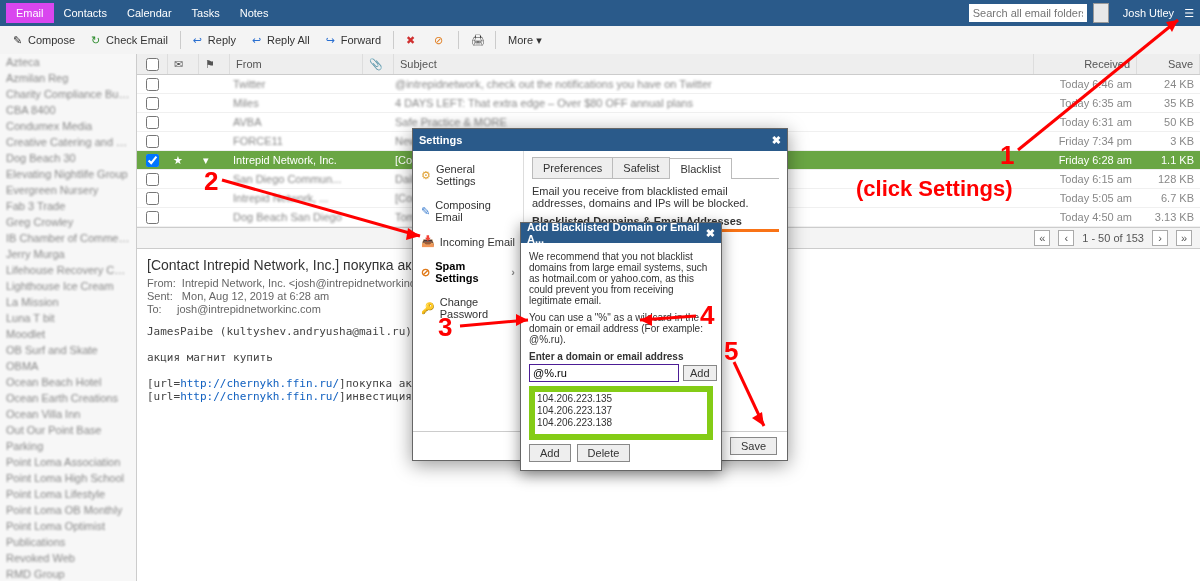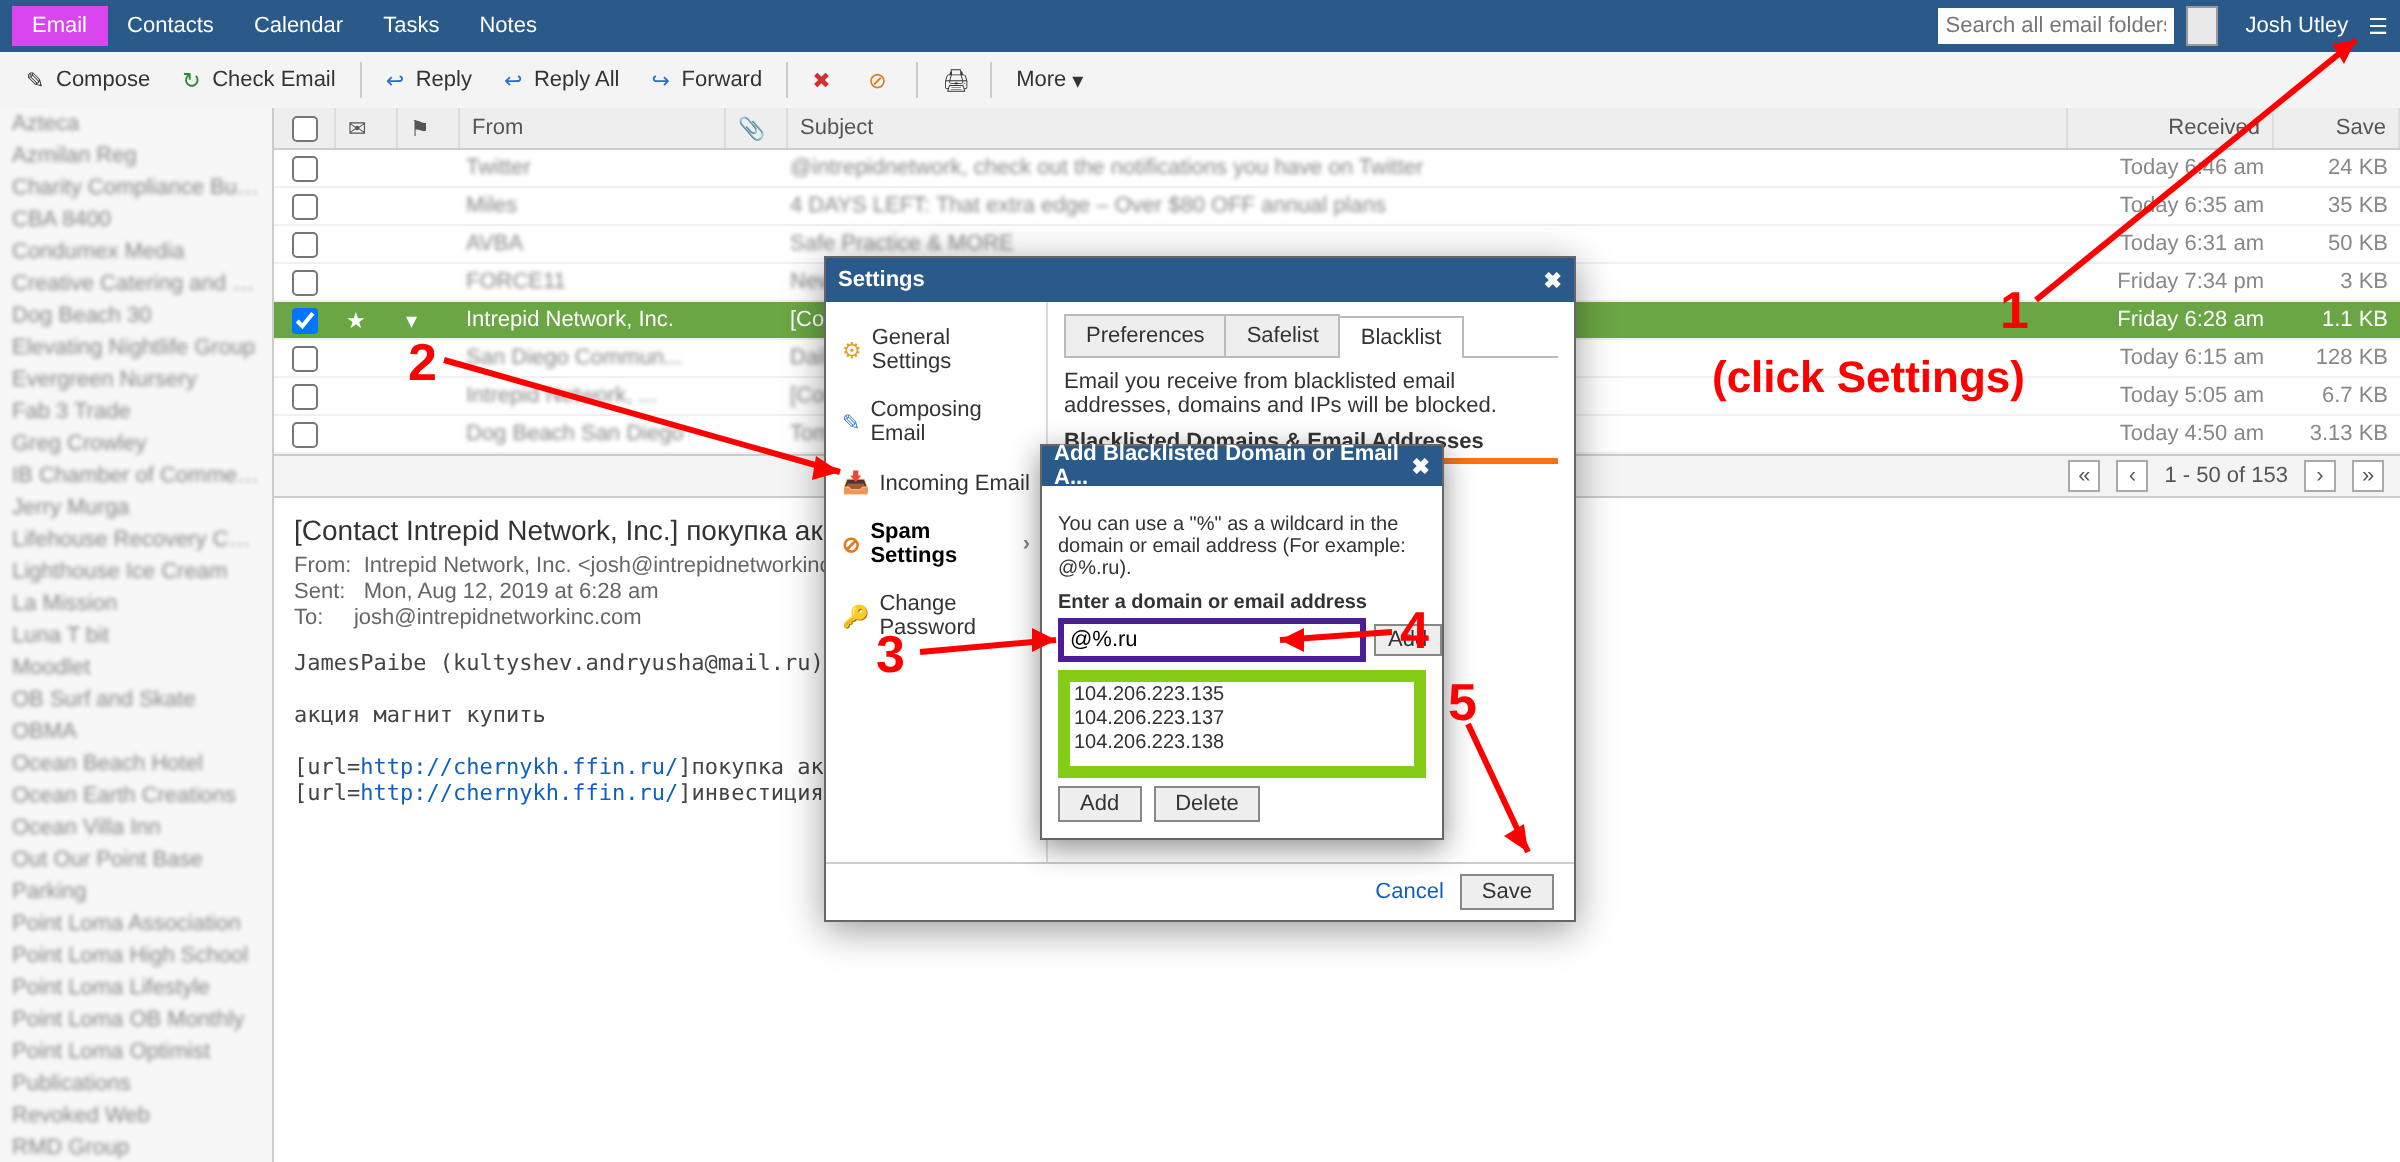--- a/index.html
+++ b/index.html
@@ -65,21 +65,21 @@
 .subhdr{font-weight:bold;font-size:11px;border-bottom:3px solid #f97316;padding-bottom:2px;margin-bottom:4px}
 .modal .footer{border-top:1px solid #ccc;height:28px;display:flex;align-items:center;justify-content:flex-end;gap:8px;padding:0 10px}
 .linkbtn{color:#1060c0;cursor:pointer}
 .btn{border:1px solid #888;background:#eee;padding:2px 10px;cursor:pointer;font-size:11px}
 
 .modal2{position:absolute;left:520px;top:222px;width:200px;background:#fff;border:1px solid #666;box-shadow:0 4px 14px rgba(0,0,0,.45);z-index:60}
 .modal2 .titlebar{background:#2a5a8a;color:#fff;height:20px;display:flex;align-items:center;justify-content:space-between;padding:0 6px;font-size:11px;font-weight:bold}
 .modal2 .inner{padding:8px;font-size:10px;color:#333}
 .modal2 .lbl{font-weight:bold;margin-top:6px;margin-bottom:2px}
 .row2{display:flex;gap:4px;align-items:center}
-.tinput{flex:1;border:3px solid #4c1d95;height:16px;font-size:11px;padding:0 3px}
+.tinput{flex:1;border:1px solid #4c1d95;height:16px;font-size:11px;padding:0 3px}
 .listbox{border:6px solid #84cc16;height:40px;margin-top:4px;overflow:auto;font-size:10px;padding:1px 2px}
 .listbox div{line-height:12px}
 .btnrow{margin-top:4px;display:flex;gap:6px}
 
 .anno{position:absolute;color:#ff0000;font-weight:bold;font-family:Arial;z-index:200;pointer-events:none}
 .arrow{position:absolute;z-index:190;pointer-events:none}
 svg.arrow line{stroke:#ff0000;stroke-width:3}
 svg.arrow polygon{fill:#ff0000}
 </style>
 </head>
@@ -352,20 +352,21 @@
     <span class="btn">Save</span>
   </div>
 </div>
 
 <div class="modal2">
   <div class="titlebar">
       <span>Add Blacklisted Domain or Email A...</span>
       <span class="closex">✖</span>
     </div>
   <div class="inner">
+    <div>We recommend that you not blacklist domains from large email systems, such as hotmail.com or yahoo.com, as this could prevent you from receiving legitimate email.</div>
     <div style="margin-top:6px">You can use a "%" as a wildcard in the domain or email address (For example: @%.ru).</div>
     <div class="lbl">Enter a domain or email address</div>
     <div class="row2">
       <input class="tinput" value="@%.ru" style="">
       <span class="btn" style="padding:1px 6px">Add</span>
     </div>
     <div class="listbox" id="blentries">
         <div>104.206.223.135</div>
         <div>104.206.223.137</div>
         <div>104.206.223.138</div>

